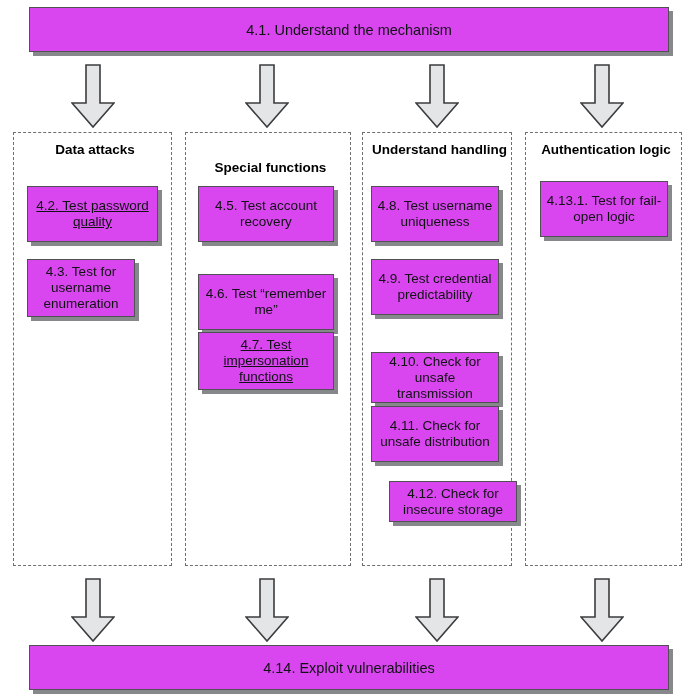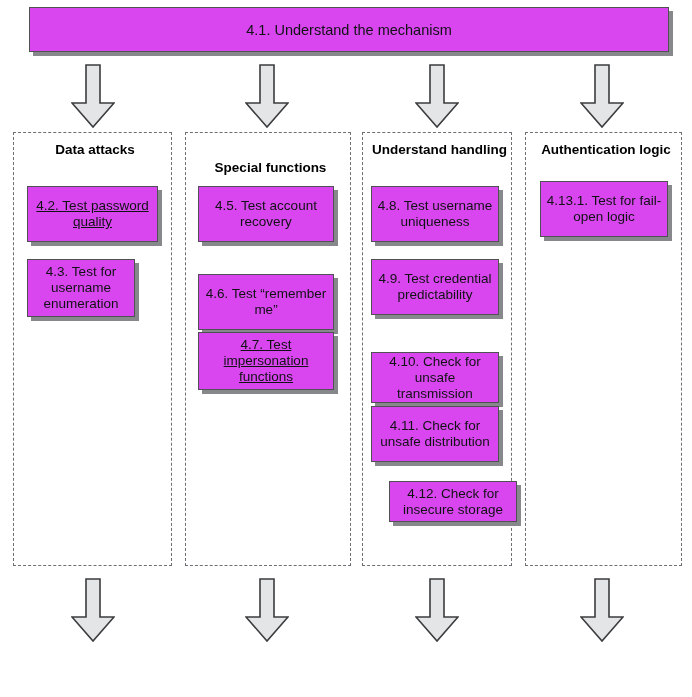--- a/index.html
+++ b/index.html
@@ -159,14 +159,17 @@
     <svg width="44" height="65" viewBox="0 0 44 65">
       <polygon points="15,1 29,1 29,39 43,39 22,63 1,39 15,39" fill="#e4e5e7" stroke="#3a3c3e" stroke-width="1.6" stroke-linejoin="miter"></polygon>
     </svg>
   </div>
   <div class="arrow" style="left:580px; top:578px;">
     <svg width="44" height="65" viewBox="0 0 44 65">
       <polygon points="15,1 29,1 29,39 43,39 22,63 1,39 15,39" fill="#e4e5e7" stroke="#3a3c3e" stroke-width="1.6" stroke-linejoin="miter"></polygon>
     </svg>
   </div>
 
+  <div class="pbox wide" style="left:29px; top:645px; width:640px; height:45px;">
+    <span>4.14. Exploit vulnerabilities</span>
+  </div>
 
 </div>
 
 </body></html>

